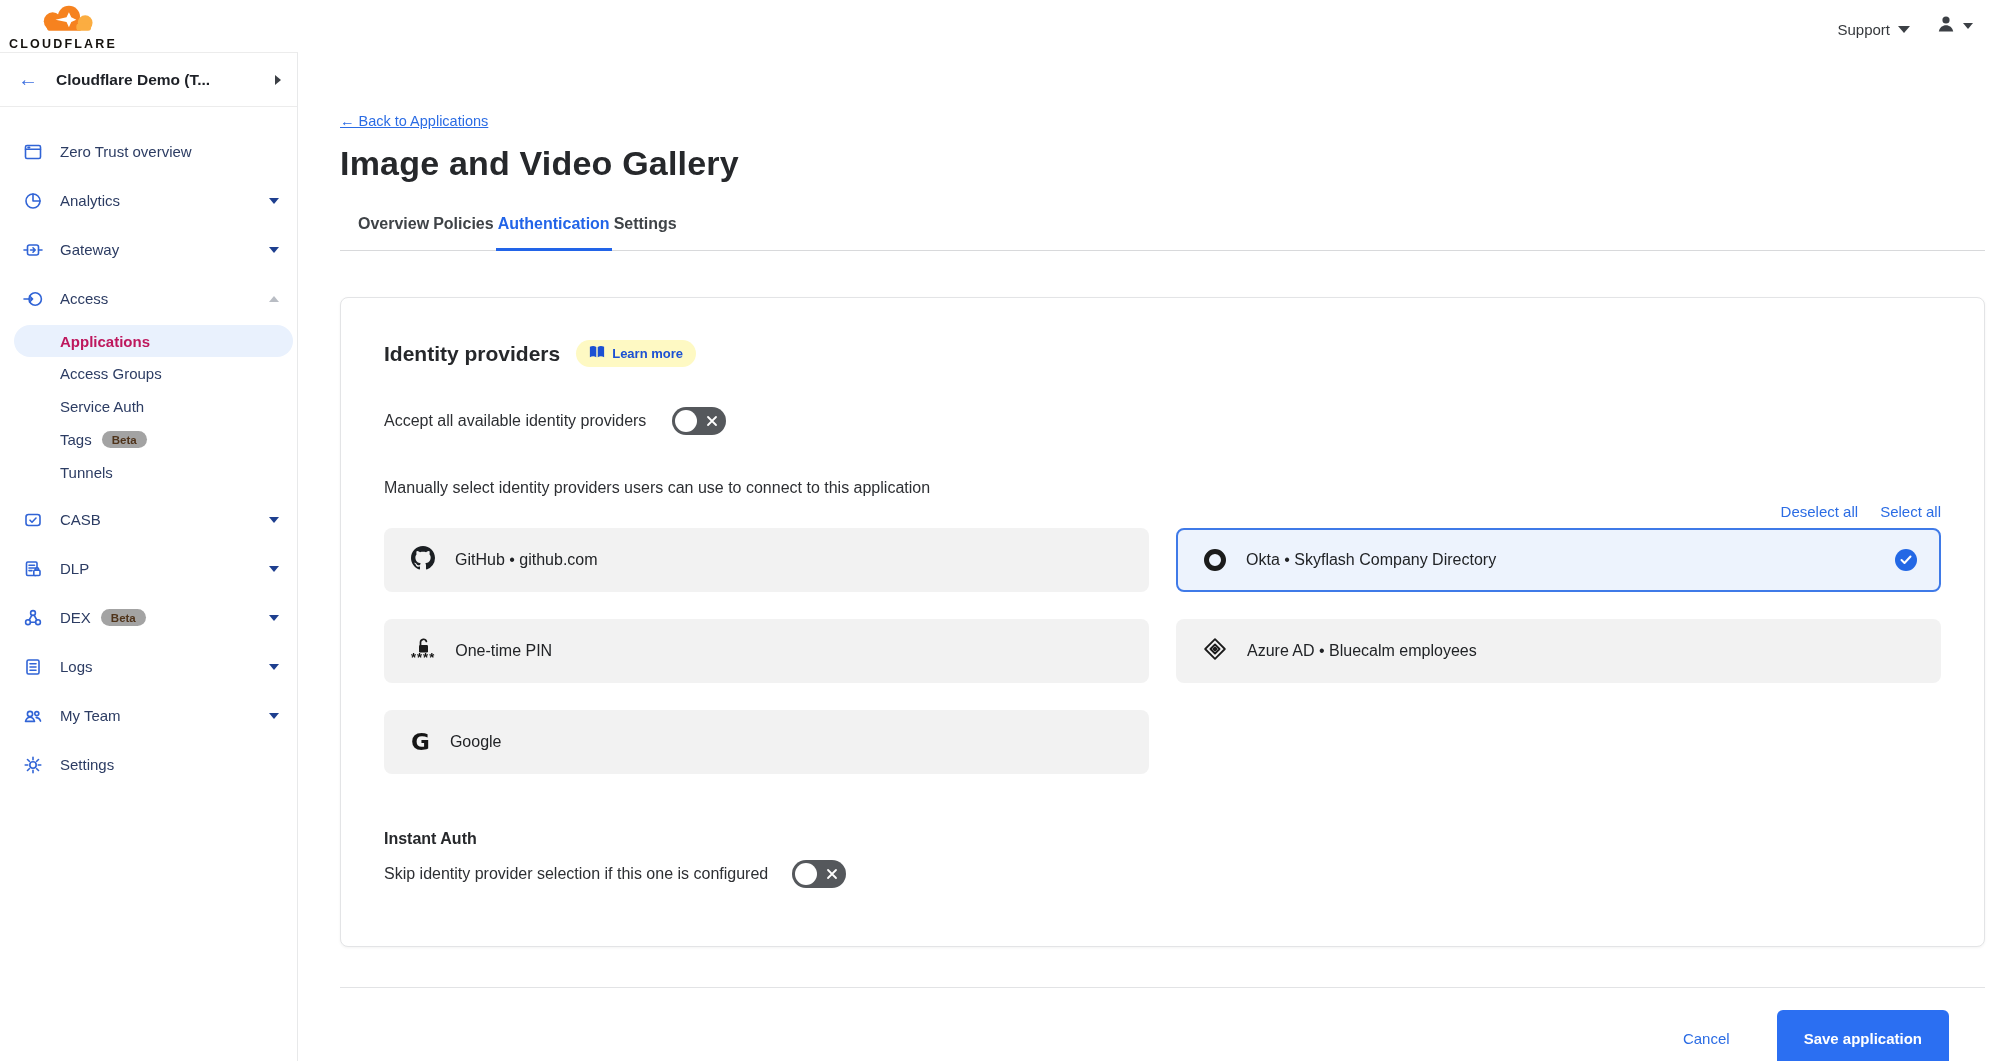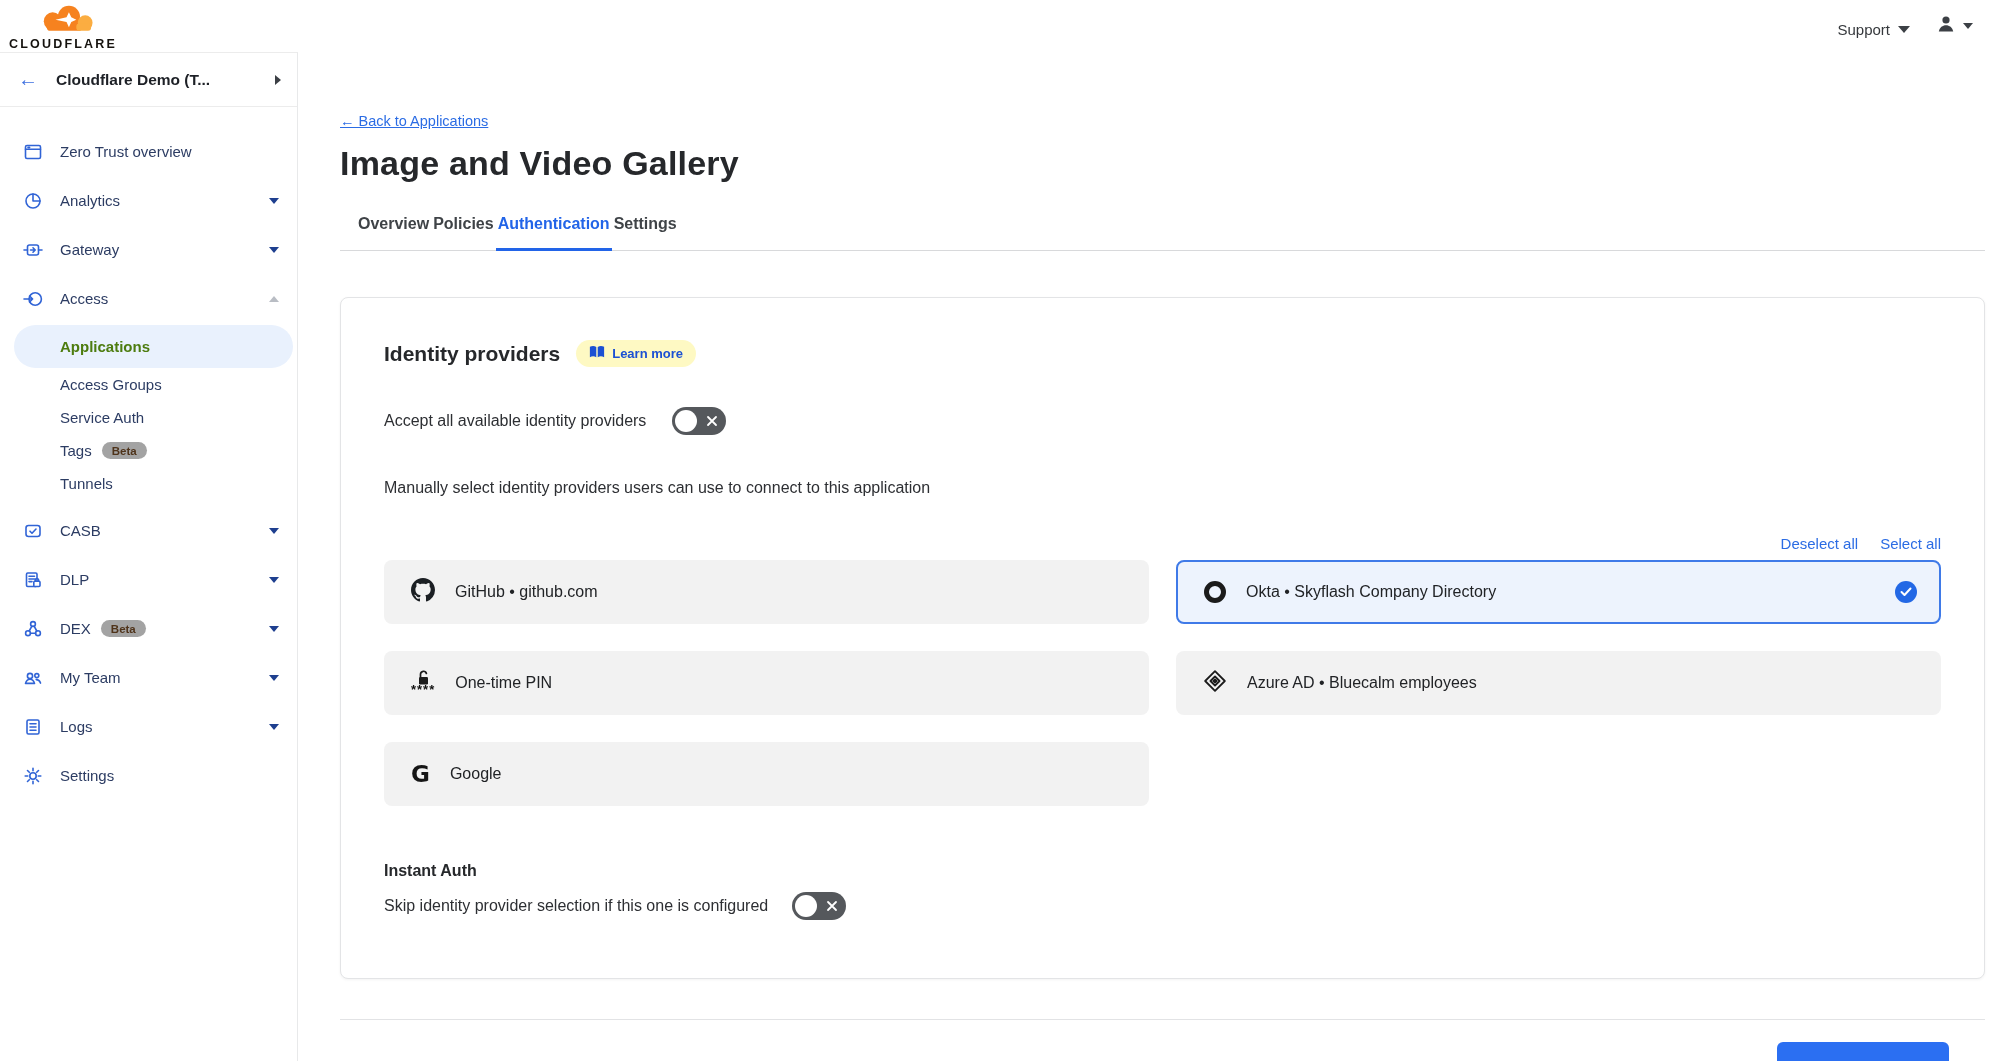--- a/index.html
+++ b/index.html
@@ -28,22 +28,22 @@
   .account-label { font-size:15.5px; font-weight:700; color:#1d2026; flex:1; white-space:nowrap; overflow:hidden; }
   .tri-right { width:0; height:0; border-top:5px solid transparent; border-bottom:5px solid transparent; border-left:6px solid #3c4045; }
   .nav { padding-top:20px; }
   .nav-item { height:49px; display:flex; align-items:center; padding:0 18px 0 22px; cursor:pointer; }
   .nav-item .ico { width:22px; display:flex; justify-content:center; margin-right:16px; }
   .nav-label { font-size:15px; color:#2c3c63; flex:1; }
   .chev-down { width:0; height:0; border-left:5.5px solid transparent; border-right:5.5px solid transparent; border-top:6.5px solid #1e3f8f; }
   .chev-up { width:0; height:0; border-left:5.5px solid transparent; border-right:5.5px solid transparent; border-bottom:6.5px solid #b9bdc4; }
   .subnav { padding:2px 0 6px 0; }
   .sub-item { height:33px; display:flex; align-items:center; padding-left:60px; font-size:15px; color:#2c3c63; cursor:pointer; }
-  .sub-item.active { margin:0 4px 0 14px; padding-left:46px; height:43px; border-radius:999px;
-    background:#e9f1fd; color:#4d7c0f; font-weight:700; }
+  .sub-item.active { margin:0 4px 0 14px; padding-left:46px; height:32px; border-radius:999px;
+    background:#e9f1fd; color:#be185d; font-weight:700; }
   .beta { margin-left:10px; background:#a3a3a3; color:#4f331a; font-size:11.5px; font-weight:600;
     padding:2.5px 10px; border-radius:999px; }
   svg.sicon { stroke:#3164d6; stroke-width:1.6; fill:none; stroke-linecap:round; stroke-linejoin:round; }
 
   
   .main { flex:1; padding:60px 14px 0 42px; }
   .back-link { color:#2b6ce4; font-size:14.5px; text-decoration:underline; cursor:pointer; display:inline-block; }
   .page-title { font-size:34px; font-weight:700; color:#26282b; margin-top:14px; letter-spacing:.2px; }
   .tabs { display:flex; margin-top:26px; border-bottom:1px solid #d8d9db; padding-left:16px; }
   .tab { font-size:16px; font-weight:600; color:#3f4347; padding:6px 2px 15px; cursor:pointer;
@@ -56,21 +56,21 @@
   .card-title { font-size:21px; font-weight:700; color:#26282b; }
   .learn-pill { display:flex; align-items:center; gap:7px; background:#fef9c3; color:#1b50d3;
     font-size:13px; font-weight:600; padding:5px 13px; border-radius:999px; cursor:pointer; }
   .toggle-row { display:flex; align-items:center; gap:26px; margin-top:40px; }
   .row-label { font-size:16px; color:#2d2f33; }
   .toggle { width:54px; height:28px; border-radius:14px; background:#55585c; position:relative; cursor:pointer; flex:none; }
   .toggle .knob { position:absolute; left:3px; top:3px; width:22px; height:22px; border-radius:50%; background:#fff; }
   .toggle svg { position:absolute; right:8px; top:8px; }
   .manual-text { margin-top:44px; font-size:16px; color:#2d2f33; }
   .select-links { display:flex; justify-content:flex-end; gap:22px; margin-top:6px; font-size:15px; }
-  .select-links span { color:#2b6ce4; cursor:pointer;margin-top:32px; }
+  .select-links span { color:#2b6ce4; cursor:pointer; }
   .providers { margin-top:8px; display:grid; grid-template-columns:1fr 1fr; column-gap:32px; row-gap:24px;gap:27px; }
   .provider { height:64px; background:#f2f2f2; border-radius:8px; display:flex; align-items:center;
     padding:0 22px 0 26px; gap:20px; cursor:pointer; border:1px solid transparent; }
   .provider .pname { font-size:16px; font-weight:500; color:#212326; flex:1; }
   .provider.selected { background:#edf3fd; border:2px solid #3f7ae8; }
   .pin-icon { display:flex; flex-direction:column; align-items:center; line-height:1; }
   .pin-icon .stars { font-size:13px; font-weight:800; letter-spacing:1px; color:#111; margin-top:-2px; }
   .okta-ring { width:22px; height:22px; border:5px solid #1b1b1b; border-radius:50%; }
   .g-letter { font-size:23px; font-weight:700; color:#161616; font-family:"DejaVu Sans", sans-serif; }
   .check-circle { width:22px; height:22px; border-radius:50%; background:#2368e5; display:flex;
@@ -227,37 +227,37 @@
         </span>
         <span class="nav-label" style="flex:none;">DEX</span>
         <span class="beta" style="flex:none;">Beta</span>
         <span style="flex:1"></span>
         <span class="chev-down"></span>
       </div>
 
       <div class="nav-item">
         <span class="ico">
           <svg class="sicon" width="20" height="20" viewBox="0 0 20 20">
+              <rect x="4" y="3" width="12" height="14" rx="1.5"></rect>
+              <path d="M7 6.8h6M7 10h6M7 13.2h6"></path>
+            </svg>
+        </span>
+        <span class="nav-label">Logs</span>
+        <span class="chev-down"></span>
+      </div>
+
+      <div class="nav-item">
+        <span class="ico">
+          <svg class="sicon" width="20" height="20" viewBox="0 0 20 20">
               <circle cx="7" cy="8" r="2.6"></circle>
               <circle cx="13.8" cy="7.6" r="2"></circle>
               <path d="M2.5 15.4c.7-2.8 2.5-4.2 4.5-4.2s3.8 1.4 4.5 4.2zM13.2 11.6c2 0 3.6 1.2 4.3 3.5"></path>
             </svg>
         </span>
         <span class="nav-label">My Team</span>
-        <span class="chev-down"></span>
-      </div>
-
-      <div class="nav-item">
-        <span class="ico">
-          <svg class="sicon" width="20" height="20" viewBox="0 0 20 20">
-              <rect x="4" y="3" width="12" height="14" rx="1.5"></rect>
-              <path d="M7 6.8h6M7 10h6M7 13.2h6"></path>
-            </svg>
-        </span>
-        <span class="nav-label">Logs</span>
         <span class="chev-down"></span>
       </div>
 
       <div class="nav-item">
         <span class="ico">
           <svg class="sicon" width="20" height="20" viewBox="0 0 20 20">
               <circle cx="10" cy="10" r="3.2"></circle>
               <path d="M10 2.2v2.6M10 15.2v2.6M2.2 10h2.6M15.2 10h2.6M4.5 4.5l1.8 1.8M13.7 13.7l1.8 1.8M15.5 4.5l-1.8 1.8M6.3 13.7l-1.8 1.8"></path>
             </svg>
         </span>

